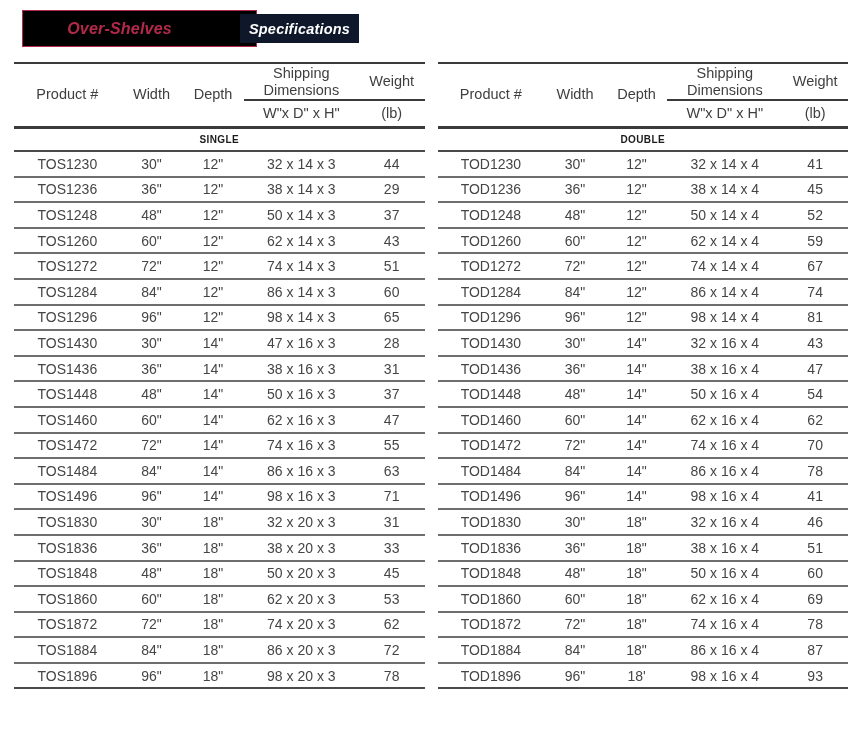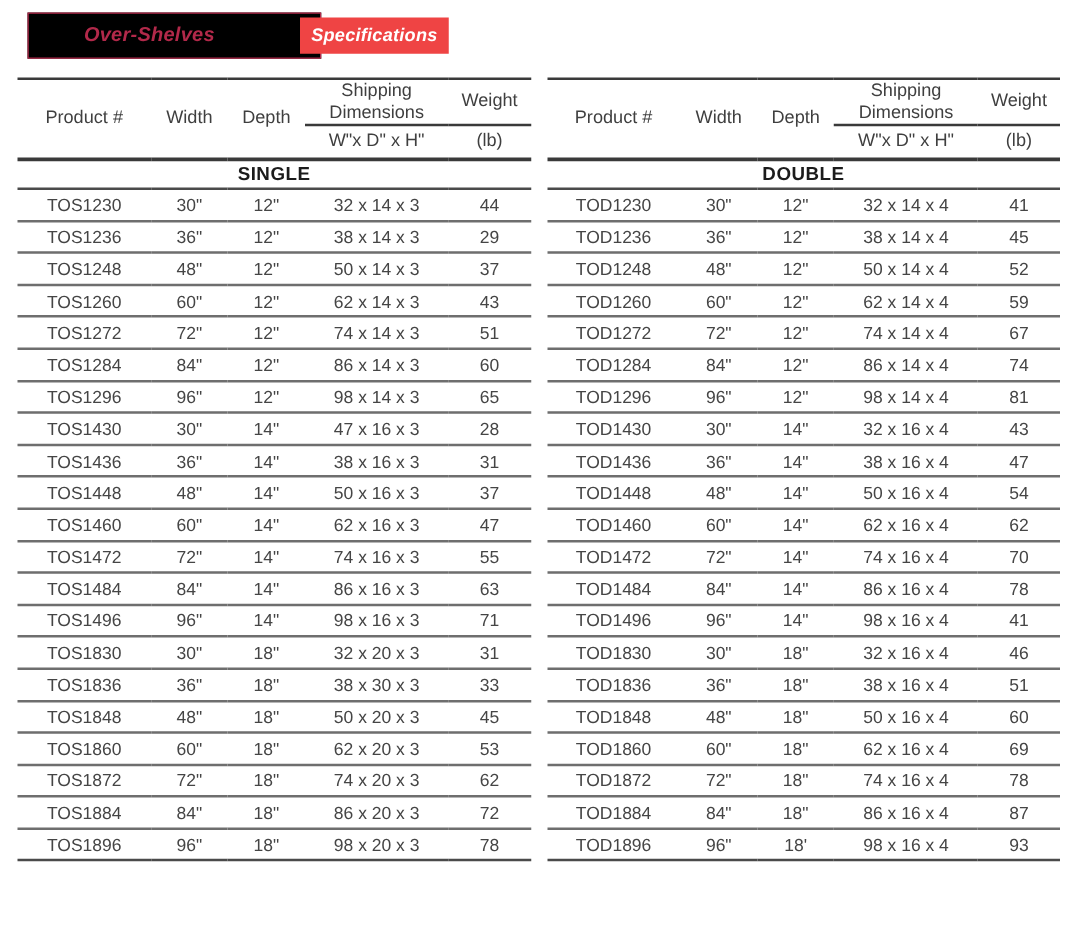--- a/index.html
+++ b/index.html
@@ -19,21 +19,21 @@
     display: flex; align-items: center; justify-content: center;
   }
   .category-label {
     font-size: 16px; font-weight: bold; font-style: italic;
     color: #b2294a; letter-spacing: 0.2px;
     padding-right: 40px;
   }
   .spec-tab {
     position: absolute; left: 240px; top: 14px;
     width: 119px; height: 29px;
-    background: #ef4444;
+    background: #0f172a;
     display: flex; align-items: center; justify-content: center;
   }
   .spec-tab-label {
     font-size: 14.5px; font-weight: bold; font-style: italic;
     color: #ffffff; letter-spacing: 0.2px;
   }
   
   .tables-wrap {
     position: absolute; top: 62px; left: 14px;
     width: 834px;
@@ -60,21 +60,21 @@
     padding: 0;
   }
   thead th { color: #3f3f3f; font-size: 14.5px; }
   tr.h-top th { height: 37px; }
   tr.h-sub th { height: 27px; }
   th.rspan { border-bottom: 3px solid #3a3a3a; }
   th.dims-group, th.weight-group { border-bottom: 2px solid #3a3a3a; }
   tr.h-sub th { border-bottom: 3px solid #3a3a3a; }
   td.section-cell {
     height: 24px;
-    font-weight: bold; color: #1b1b1b; font-size: 15px;
+    font-weight: bold; color: #1b1b1b; font-size: 10px;
     letter-spacing: 0.4px;
     border-bottom: 2px solid #6a6a6a;
   }
   tbody td {
     height: 25.6px;
     border-bottom: 2px solid #6e6e6e;
   }
   tbody tr:last-child td { border-bottom: 2.5px solid #4a4a4a; }
 </style>
 </head>
@@ -221,21 +221,21 @@
             <td>TOS1830</td>
             <td>30"</td>
             <td>18"</td>
             <td>32 x 20 x 3</td>
             <td>31</td>
           </tr>
           <tr>
             <td>TOS1836</td>
             <td>36"</td>
             <td>18"</td>
-            <td>38 x 30 x 3</td>
+            <td>38 x 20 x 3</td>
             <td>33</td>
           </tr>
           <tr>
             <td>TOS1848</td>
             <td>48"</td>
             <td>18"</td>
             <td>50 x 20 x 3</td>
             <td>45</td>
           </tr>
           <tr>

